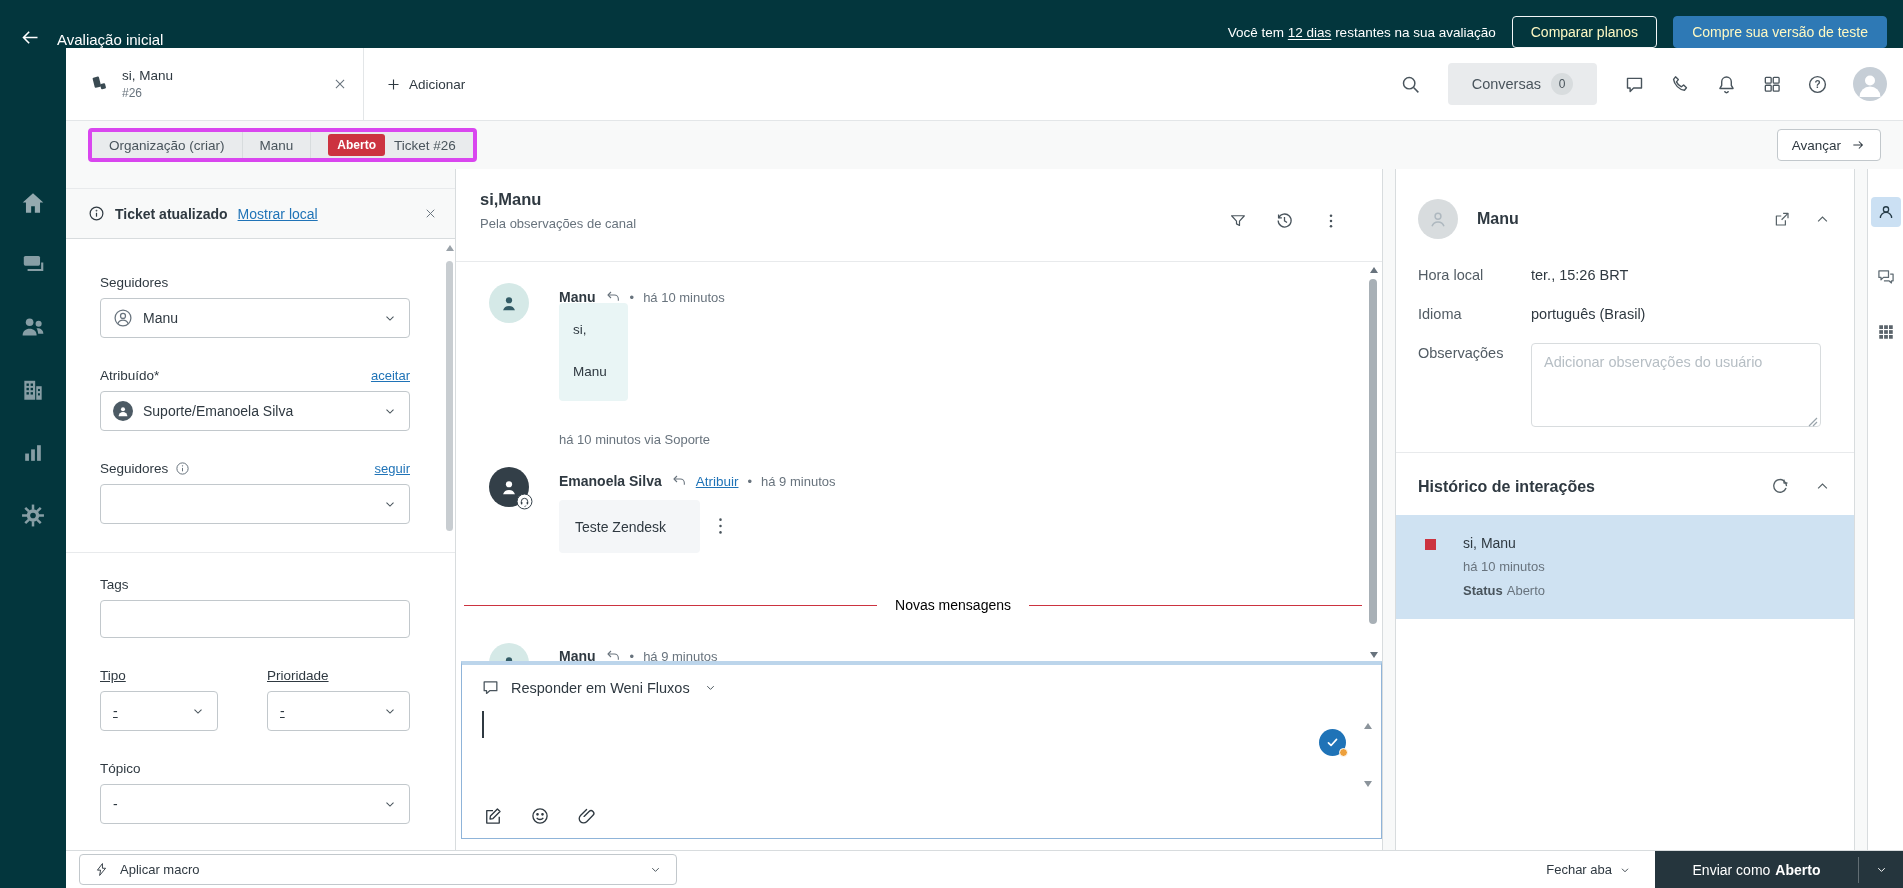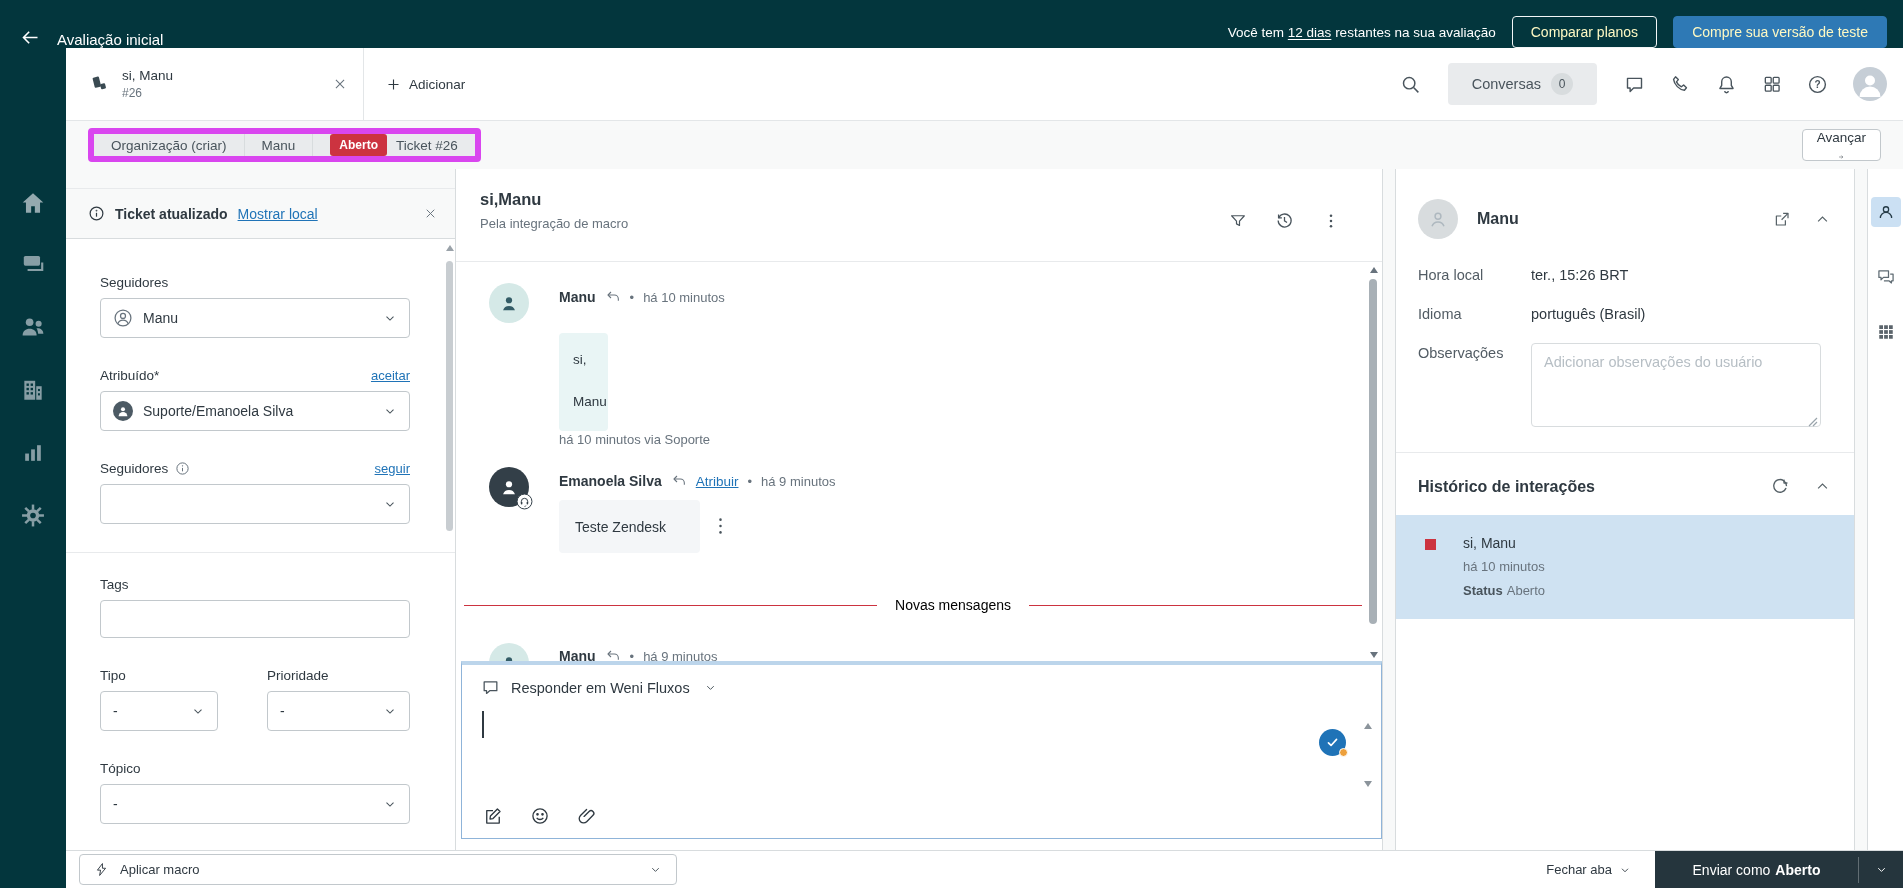--- a/index.html
+++ b/index.html
@@ -36,26 +36,26 @@
   .hdr-right { margin-left:auto; display:flex; align-items:center; gap:13px; padding-right:16px; }
   .hicon { color:#49545c; padding:6px; }
   .conversas { height:42px; background:#e9ebed; border-radius:4px; display:flex; align-items:center;
     gap:10px; padding:0 24px; font-size:14.5px; color:#49545c; margin:0 8px; }
   .conv-badge { width:22px; height:22px; border-radius:50%; background:#d8dcde; color:#49545c;
     font-size:12px; display:flex; align-items:center; justify-content:center; }
   .avatar-btn { margin-left:6px; }
 
   
   .breadcrumbbar { position:absolute; left:66px; right:0; top:121px; height:48px; display:flex; align-items:center; padding:0 22px; }
-  .crumbs { display:flex; height:34px; border:6px solid #d946ef; border-radius:4px; background:#e9ebed; overflow:hidden; }
+  .crumbs { display:flex; height:34px; border:4px solid #d946ef; border-radius:4px; background:#e9ebed; overflow:hidden; }
   .crumb { display:flex; align-items:center; padding:0 17px; font-size:13.5px; color:#49545c; border-right:1px solid #d8dcde; }
   .crumb:last-child { border-right:none; }
   .status-badge { background:#cc3340; color:#fff; font-size:12px; font-weight:bold; padding:4px 9px; border-radius:3px; margin-right:9px; }
   .next-btn { margin-left:auto; height:32px; background:#fff; border:1px solid #c2c8cc; border-radius:4px;
-    display:flex; align-items:center; gap:9px; padding:0 14px; font-size:13.5px; color:#2f3941;flex-direction:column; }
+    display:flex; align-items:center; gap:9px; padding:0 14px; font-size:13.5px; color:#2f3941; }
 
   
   .leftrail { position:absolute; left:0; top:48px; bottom:0; width:66px; background:#03363d; }
   .rail-ic { position:absolute; left:50%; transform:translateX(-50%); color:#879ea5; }
 
   
   .leftpanel { position:absolute; left:66px; top:188px; width:389px; height:662px; background:#fff; border-top:1px solid #e8eaec; }
   .alert { height:50px; background:#f8f9f9; border-bottom:1px solid #d8dcde; display:flex; align-items:center; padding:0 18px 0 22px; }
   .alert-title { font-weight:bold; font-size:14px; margin-left:10px; }
   .alert-link { color:#1f73b7; font-size:14px; margin-left:10px; }
@@ -64,21 +64,21 @@
   .field { margin-top:30px; }
   .field:first-child { margin-top:0; }
   .f-labelrow { display:flex; align-items:center; margin-bottom:8px; }
   .f-label { font-size:13.5px; color:#2f3941; display:flex; align-items:center; gap:7px; }
   .f-action { margin-left:auto; color:#1f73b7; font-size:13px; }
   .select { height:40px; border:1px solid #c2c8cc; border-radius:4px; background:#fff; display:flex;
     align-items:center; padding:0 12px; gap:10px; font-size:14px; color:#2f3941; width:100%; }
   .select .chev { margin-left:auto; color:#49545c; }
   .tags-input { height:38px; border:1px solid #c2c8cc; border-radius:4px; width:100%; }
   .lp-divider { border-top:1px solid #e8eaec; margin:28px -45px 0 -34px; }
-  .two-col { display:flex; gap:49px; }
+  .two-col { display:flex; gap:49px;text-decoration:underline; }
   .col-tipo { width:118px; }
   .col-prior { width:143px; }
   .assignee-av { width:20px; height:20px; border-radius:50%; background:#4c5a64; display:flex; align-items:center; justify-content:center; }
   .lp-scroll { position:absolute; right:1px; top:54px; bottom:6px; width:8px; }
   .lp-thumb { position:absolute; left:0; top:18px; width:7px; height:270px; background:#c8cdd1; border-radius:4px; }
   .sb-arrow-up { position:absolute; left:0; top:2px; width:0; height:0; border-left:4px solid transparent; border-right:4px solid transparent; border-bottom:6px solid #9aa2a9; }
 
   
   .conversation { position:absolute; left:455px; top:169px; width:928px; height:681px; background:#fff;
     border-left:1px solid #d8dcde; border-right:1px solid #d8dcde; }
@@ -475,21 +475,21 @@
     </div>
     <div class="lp-scroll">
       <div class="sb-arrow-up"></div>
       <div class="lp-thumb"></div>
     </div>
   </div>
 
   <div class="conversation">
     <div class="conv-header">
       <div class="conv-title">si,Manu</div>
-      <div class="conv-sub">Pela integração de macro</div>
+      <div class="conv-sub">Pela observações de canal</div>
       <div class="conv-hicons">
         <button class="ib" style="color:inherit">
           <svg width="18" height="18" viewBox="0 0 24 24" fill="none" stroke="currentColor" stroke-width="1.6" stroke-linejoin="round">
               <path d="M3.5 5h17l-6.5 7.3V18l-4-2.2v-3.5z"></path>
             </svg>
         </button>
         <button class="ib" style="color:inherit">
           <svg width="19" height="19" viewBox="0 0 24 24" fill="none" stroke="currentColor" stroke-width="1.6">
               <path d="M4.5 4.5v4.2h4.2" stroke-linejoin="round"></path>
               <path d="M4.7 8.7a8.2 8.2 0 1 1-.7 3.3"></path>
@@ -516,21 +516,21 @@
       <span class="name">Manu</span>
       <span class="reply-ic">
         <svg width="16" height="16" viewBox="0 0 24 24" fill="none" stroke="currentColor" stroke-width="1.6" stroke-linejoin="round">
             <path d="M9 13.5L4.5 9 9 4.5"></path>
             <path d="M4.5 9h9.5a6 6 0 0 1 6 6v2.5"></path>
           </svg>
       </span>
       <span>•</span>
       <span>há 10 minutos</span>
     </div>
-    <div class="bubble bubble-teal" style="left:103px; top:164px; width:49px; height:98px">
+    <div class="bubble bubble-teal" style="left:103px; top:134px; width:69px; height:98px">
       <div>si,</div>
       <div class="l2">Manu</div>
     </div>
     <div class="msg-footer" style="left:103px; top:263px">há 10 minutos via Soporte</div>
 
     <div class="msg-avatar av-dark" style="left:33px; top:298px">
       <svg width="22" height="22" viewBox="0 0 24 24" fill="currentColor">
           <circle cx="12" cy="9" r="3.4"></circle>
           <path d="M5.5 20a6.8 6.8 0 0 1 13 0z"></path>
         </svg>

